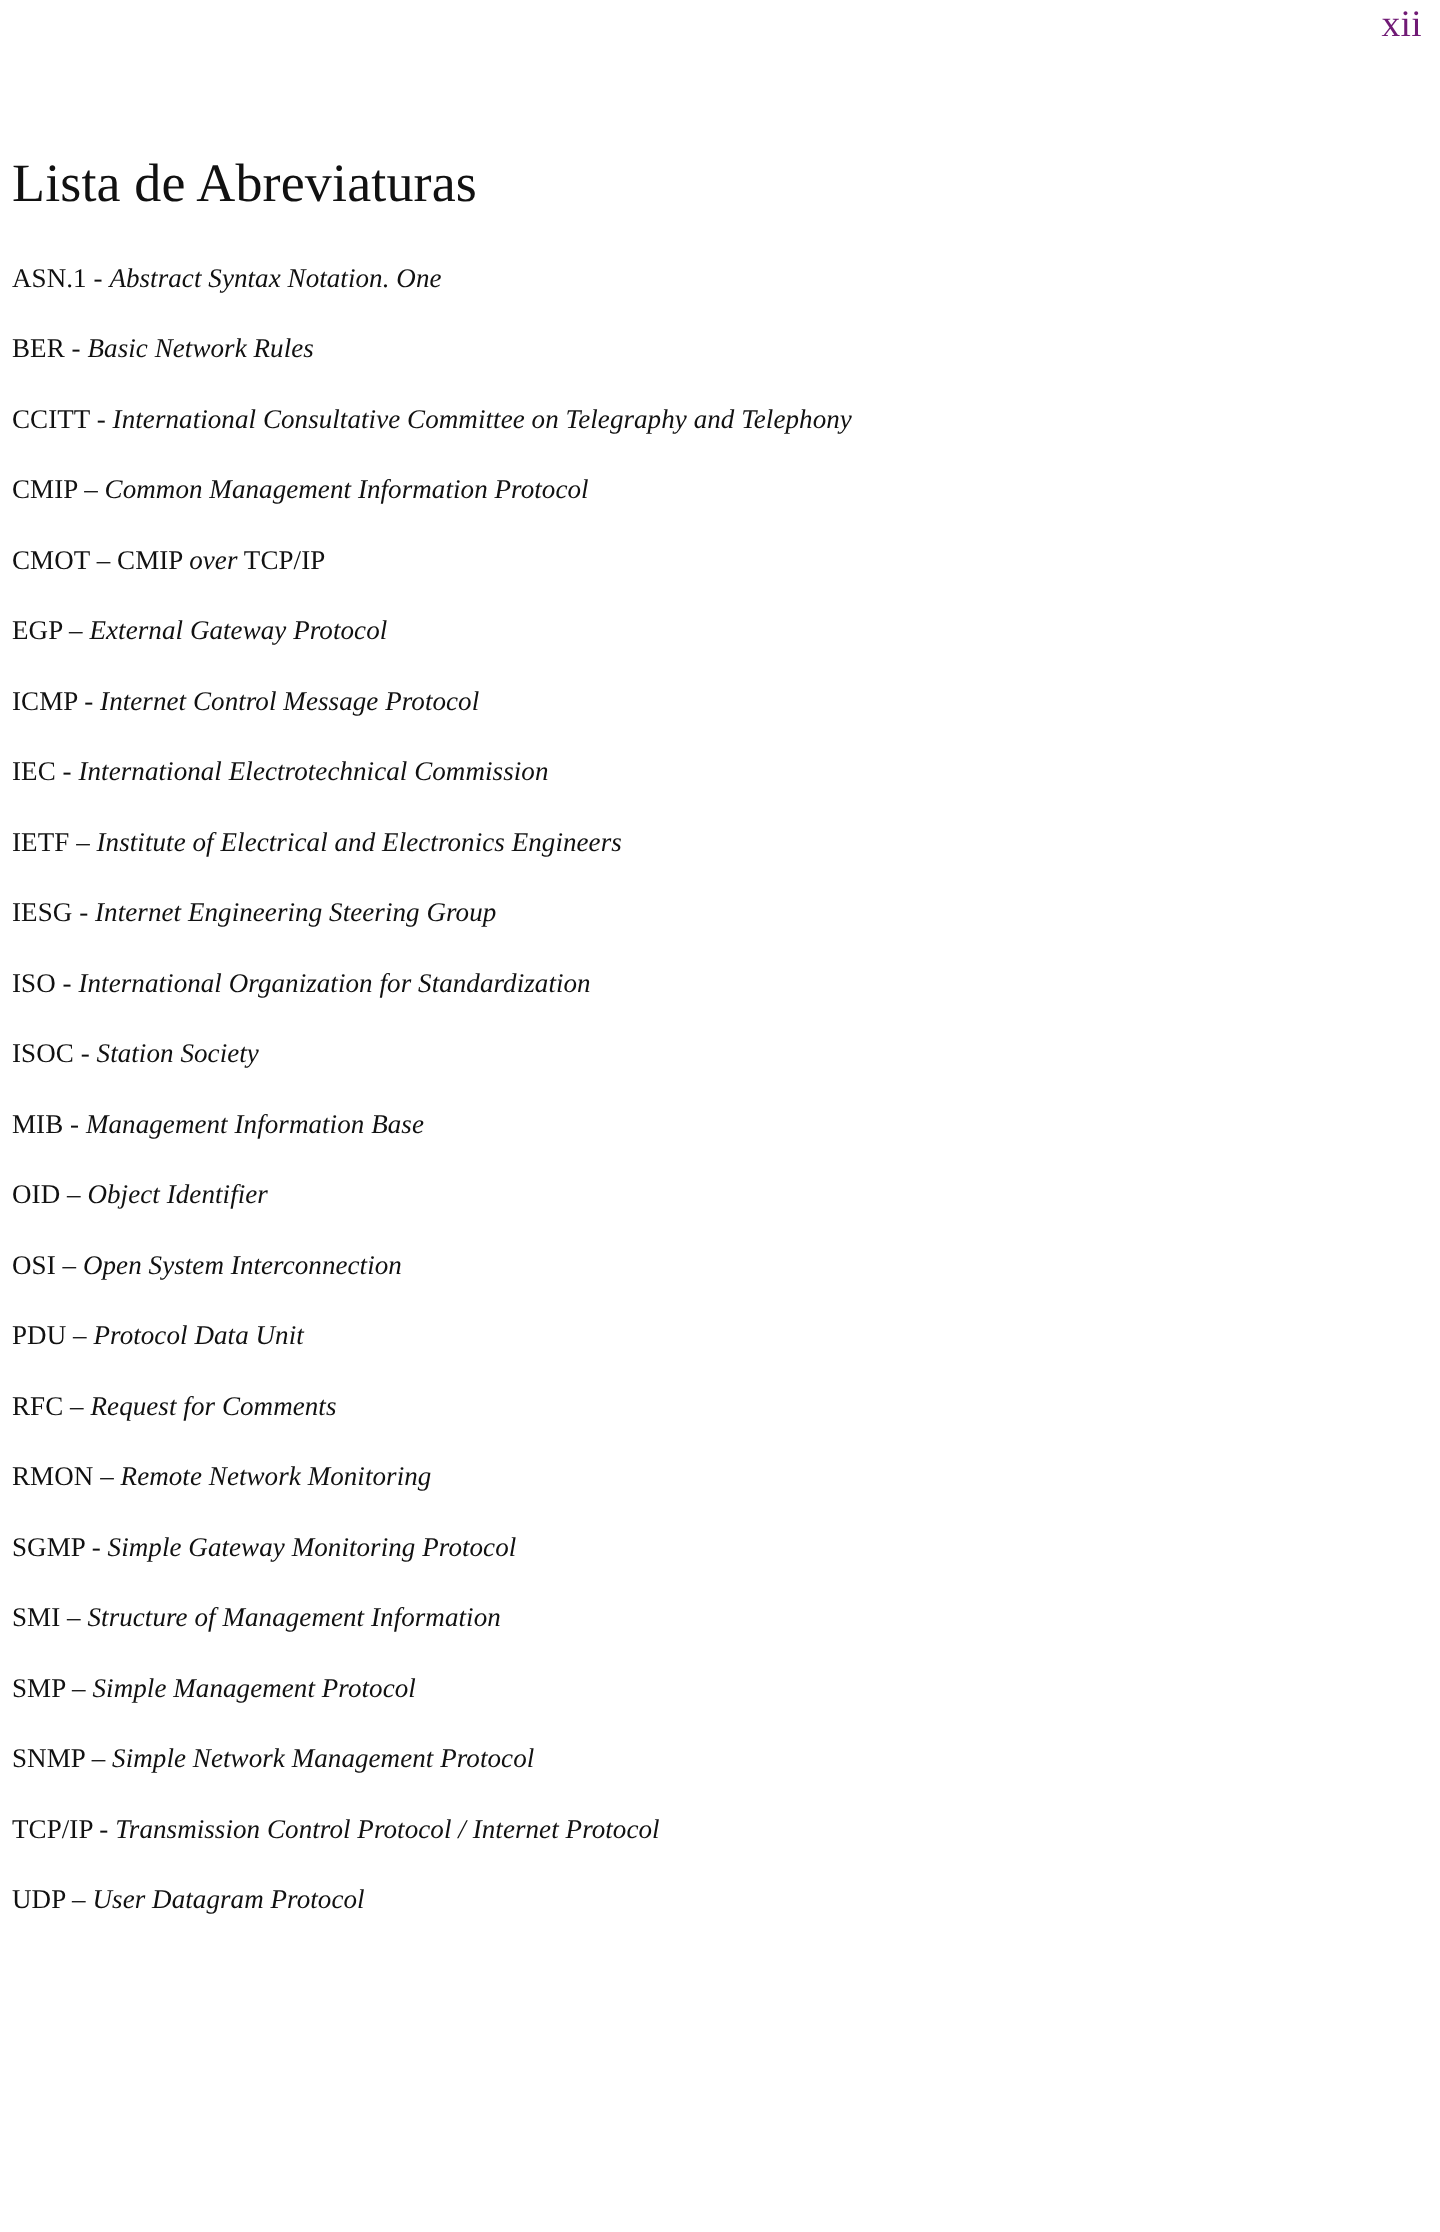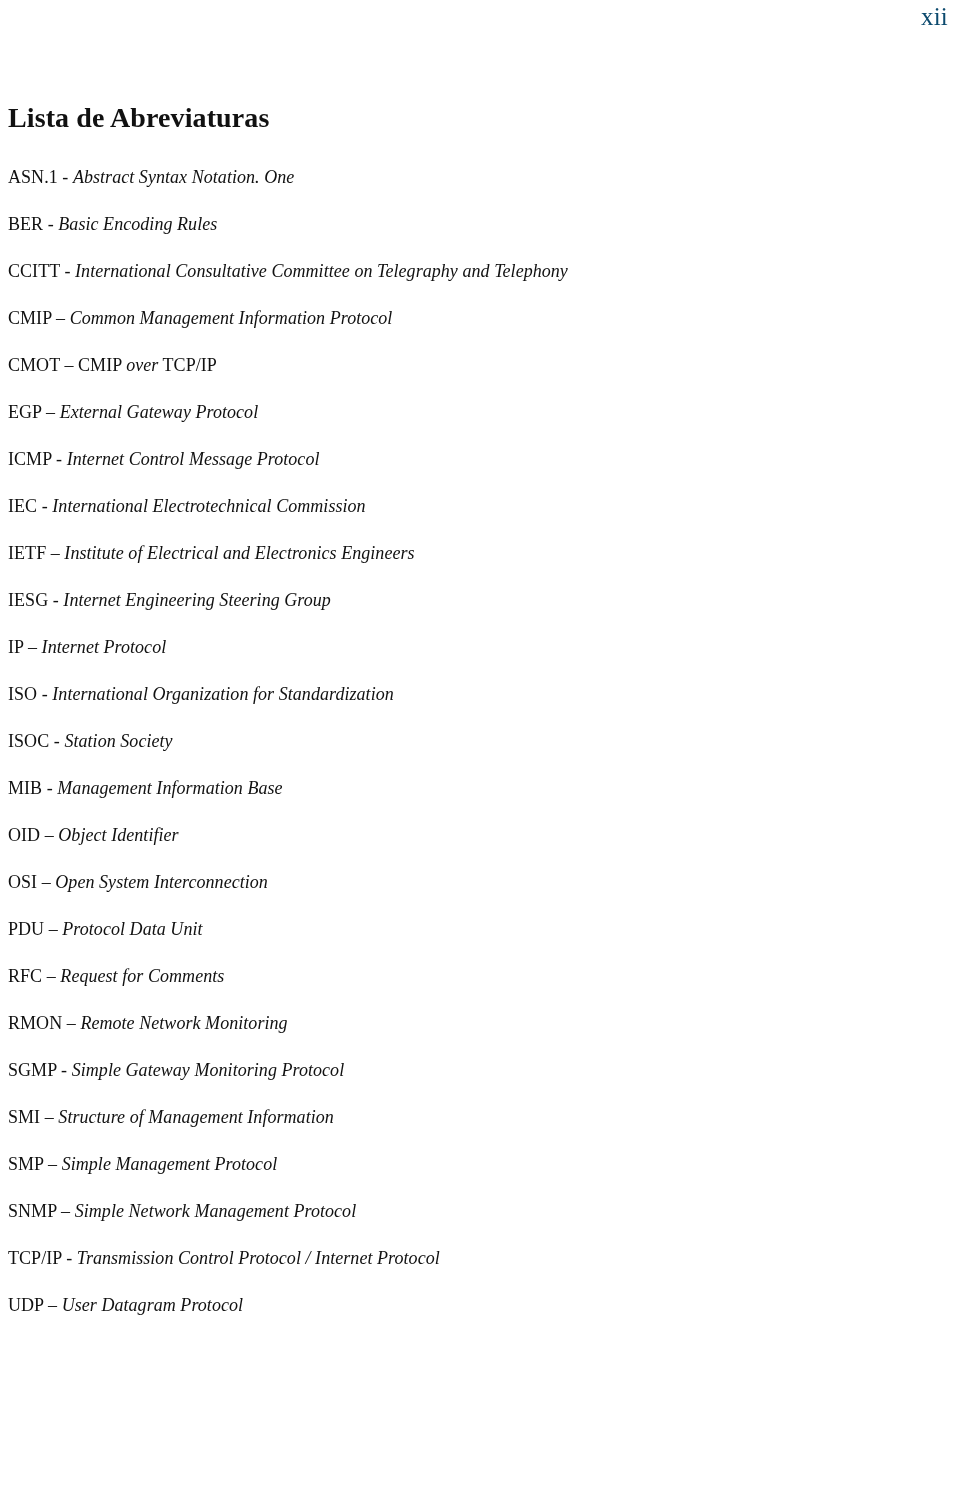--- a/index.html
+++ b/index.html
@@ -21,32 +21,32 @@
     height: 1488px;
     box-sizing: border-box;
   }
   .folio {
     position: absolute;
     top: 4px;
     right: 12px;
     font-size: 25px;
     line-height: 1;
     font-family: "Liberation Serif", "DejaVu Serif", serif;
-    color: #0c4a6e;
+    color: #701a75;
     letter-spacing: 0.2px;
   }
   .body-block {
     position: absolute;
     left: 8px;
     top: 104px;
     width: 944px;
   }
   .section-title {
-    font-size: 28px;
-    font-weight: bold;
+    font-size: 36px;
+    font-weight: normal;
     line-height: 1.0;
     margin: 0 0 22px 0;
     letter-spacing: 0.1px;
   }
   .abbr-list {
     list-style: none;
     margin: 0;
     padding: 0;
   }
   .abbr-item {
@@ -76,30 +76,29 @@
 <div class="page">
 
   <div class="folio">xii</div>
 
   <div class="body-block">
 
     <h1 class="section-title">Lista de Abreviaturas</h1>
 
     <ul class="abbr-list">
         <li class="abbr-item"><span class="abbr-term">ASN.1</span><span class="abbr-sep"> - </span><span class="abbr-def">Abstract Syntax Notation. One</span></li>
-        <li class="abbr-item"><span class="abbr-term">BER</span><span class="abbr-sep"> - </span><span class="abbr-def">Basic Encoding Rules</span></li>
+        <li class="abbr-item"><span class="abbr-term">BER</span><span class="abbr-sep"> - </span><span class="abbr-def">Basic Network Rules</span></li>
         <li class="abbr-item"><span class="abbr-term">CCITT</span><span class="abbr-sep"> - </span><span class="abbr-def">International Consultative Committee on Telegraphy and Telephony</span></li>
         <li class="abbr-item"><span class="abbr-term">CMIP</span><span class="abbr-sep"> – </span><span class="abbr-def">Common Management Information Protocol</span></li>
         <li class="abbr-item"><span class="abbr-term">CMOT</span><span class="abbr-sep"> – </span><span class="abbr-def"><span class="upright">CMIP </span><span>over</span><span class="upright"> TCP/IP</span></span></li>
         <li class="abbr-item"><span class="abbr-term">EGP</span><span class="abbr-sep"> – </span><span class="abbr-def">External Gateway Protocol</span></li>
         <li class="abbr-item"><span class="abbr-term">ICMP</span><span class="abbr-sep"> - </span><span class="abbr-def">Internet Control Message Protocol</span></li>
         <li class="abbr-item"><span class="abbr-term">IEC</span><span class="abbr-sep"> - </span><span class="abbr-def">International Electrotechnical Commission</span></li>
         <li class="abbr-item"><span class="abbr-term">IETF</span><span class="abbr-sep"> – </span><span class="abbr-def">Institute of Electrical and Electronics Engineers</span></li>
         <li class="abbr-item"><span class="abbr-term">IESG</span><span class="abbr-sep"> - </span><span class="abbr-def">Internet Engineering Steering Group</span></li>
-        <li class="abbr-item"><span class="abbr-term">IP</span><span class="abbr-sep"> – </span><span class="abbr-def">Internet Protocol</span></li>
         <li class="abbr-item"><span class="abbr-term">ISO</span><span class="abbr-sep"> - </span><span class="abbr-def">International Organization for Standardization</span></li>
         <li class="abbr-item"><span class="abbr-term">ISOC</span><span class="abbr-sep"> - </span><span class="abbr-def">Station Society</span></li>
         <li class="abbr-item"><span class="abbr-term">MIB</span><span class="abbr-sep"> - </span><span class="abbr-def">Management Information Base</span></li>
         <li class="abbr-item"><span class="abbr-term">OID</span><span class="abbr-sep"> – </span><span class="abbr-def">Object Identifier</span></li>
         <li class="abbr-item"><span class="abbr-term">OSI</span><span class="abbr-sep"> – </span><span class="abbr-def">Open System Interconnection</span></li>
         <li class="abbr-item"><span class="abbr-term">PDU</span><span class="abbr-sep"> – </span><span class="abbr-def">Protocol Data Unit</span></li>
         <li class="abbr-item"><span class="abbr-term">RFC</span><span class="abbr-sep"> – </span><span class="abbr-def">Request for Comments</span></li>
         <li class="abbr-item"><span class="abbr-term">RMON</span><span class="abbr-sep"> – </span><span class="abbr-def">Remote Network Monitoring</span></li>
         <li class="abbr-item"><span class="abbr-term">SGMP</span><span class="abbr-sep"> - </span><span class="abbr-def">Simple Gateway Monitoring Protocol</span></li>
         <li class="abbr-item"><span class="abbr-term">SMI</span><span class="abbr-sep"> – </span><span class="abbr-def">Structure of Management Information</span></li>

